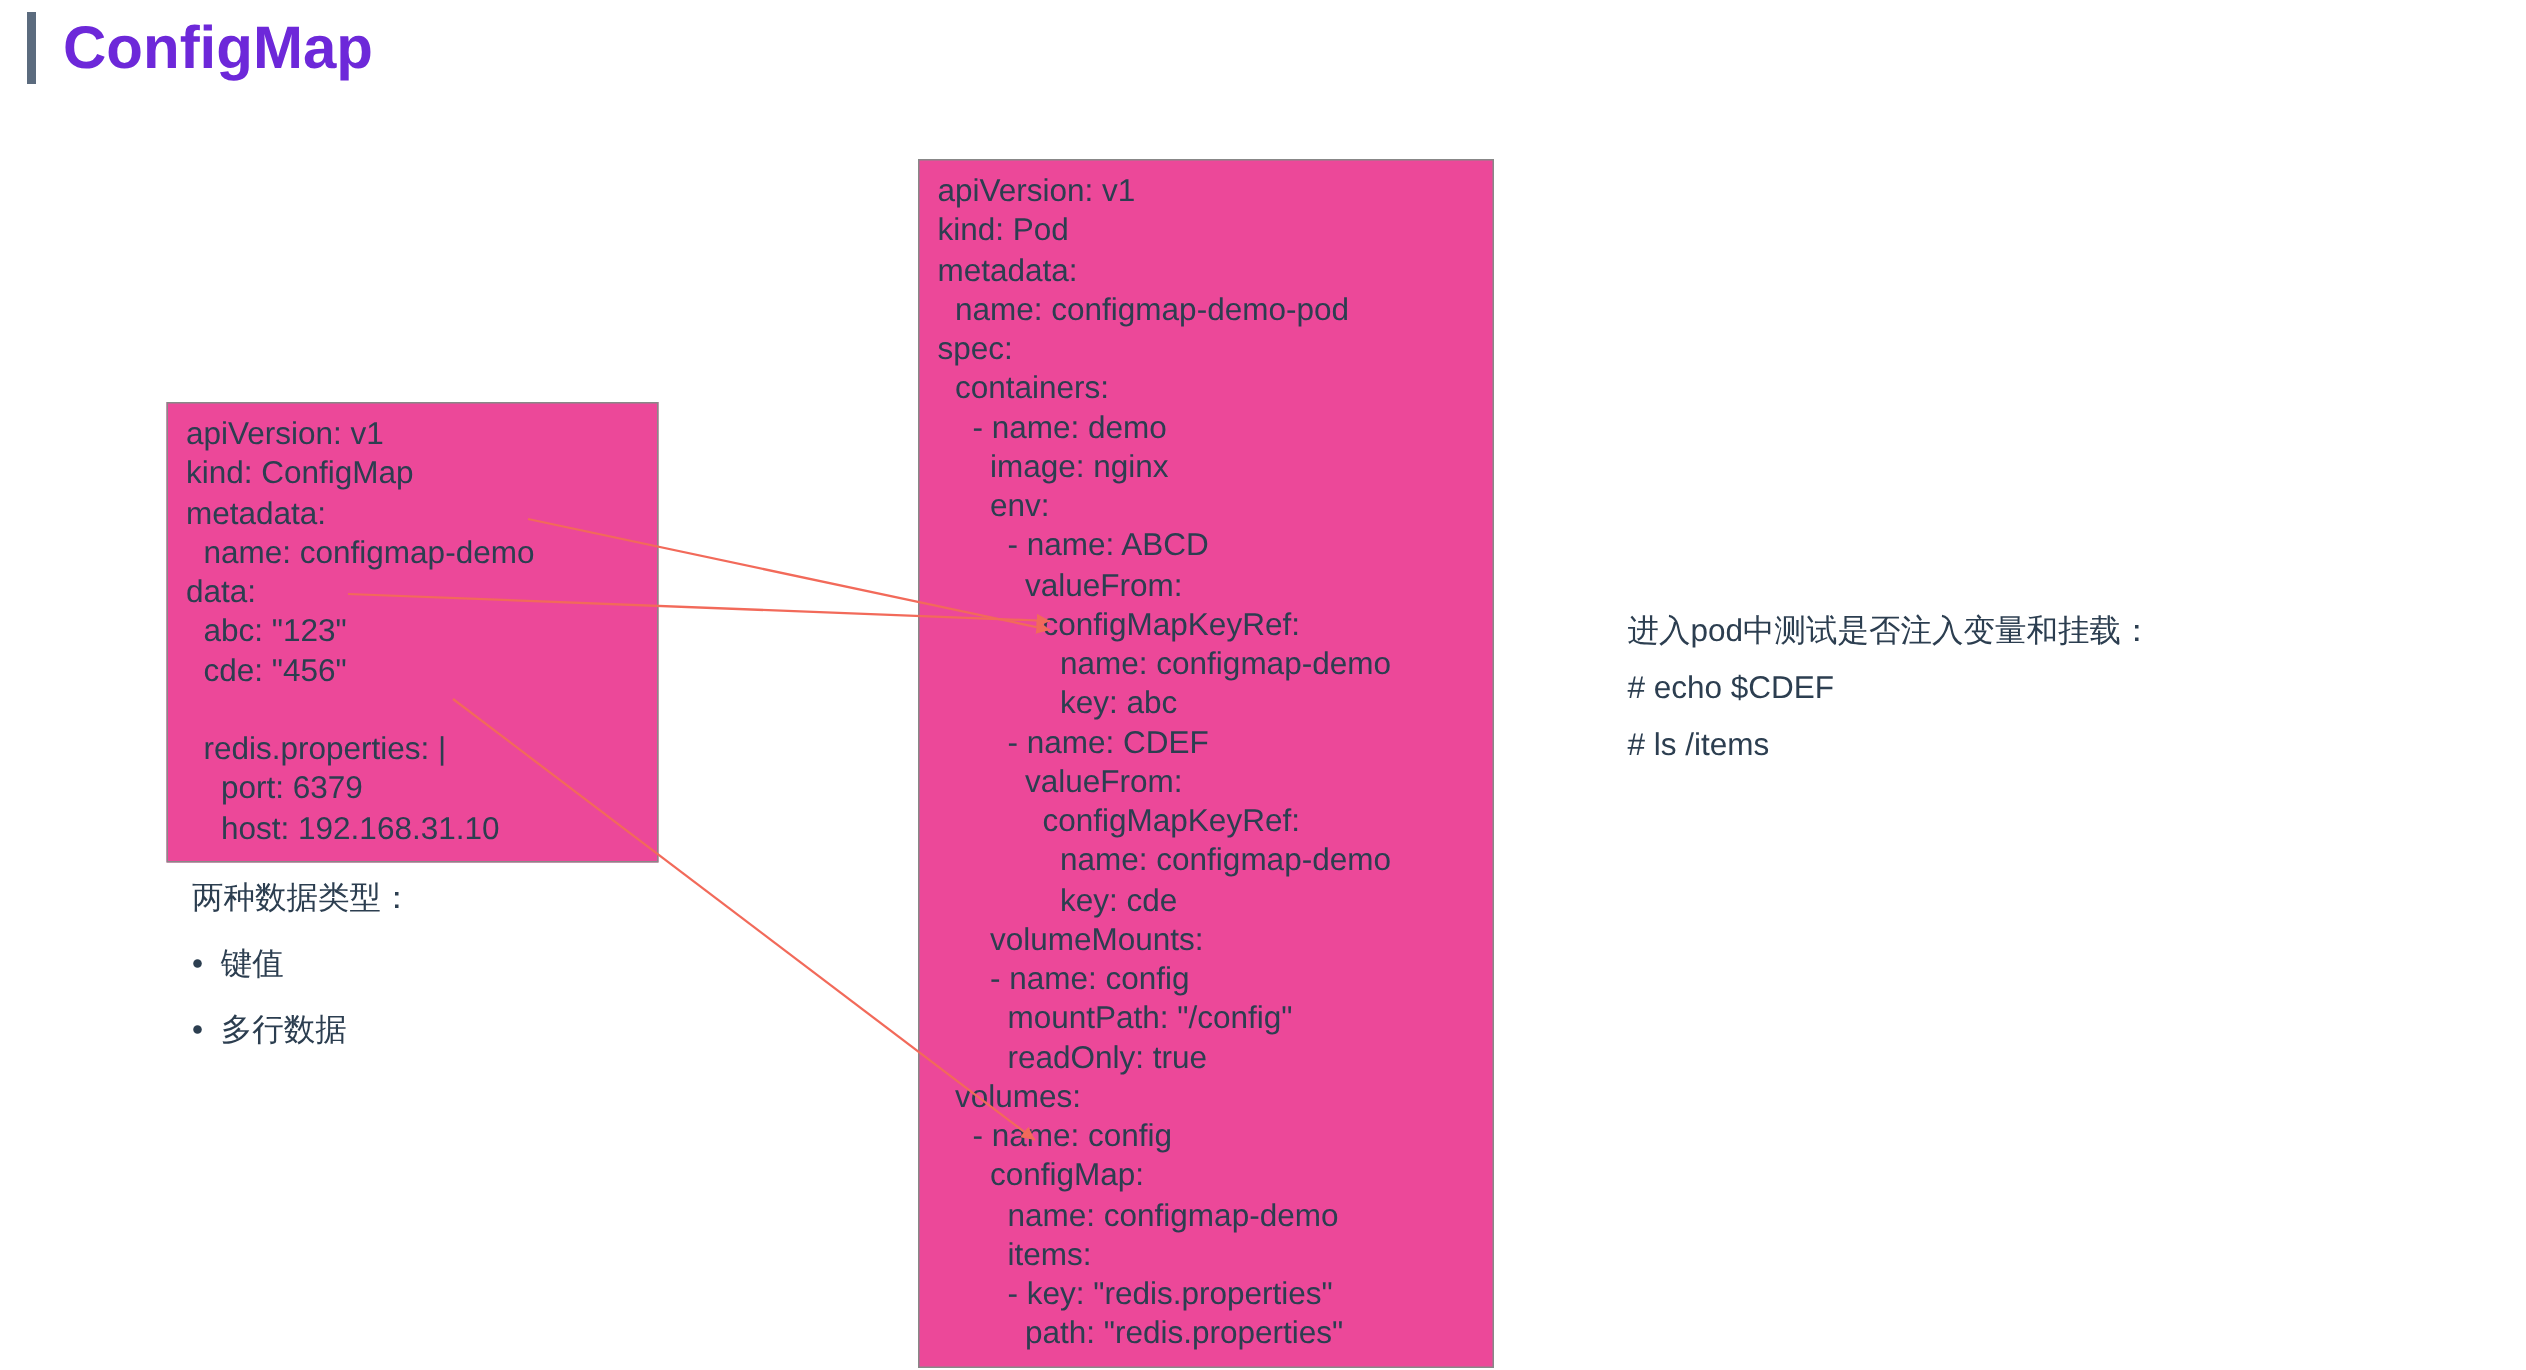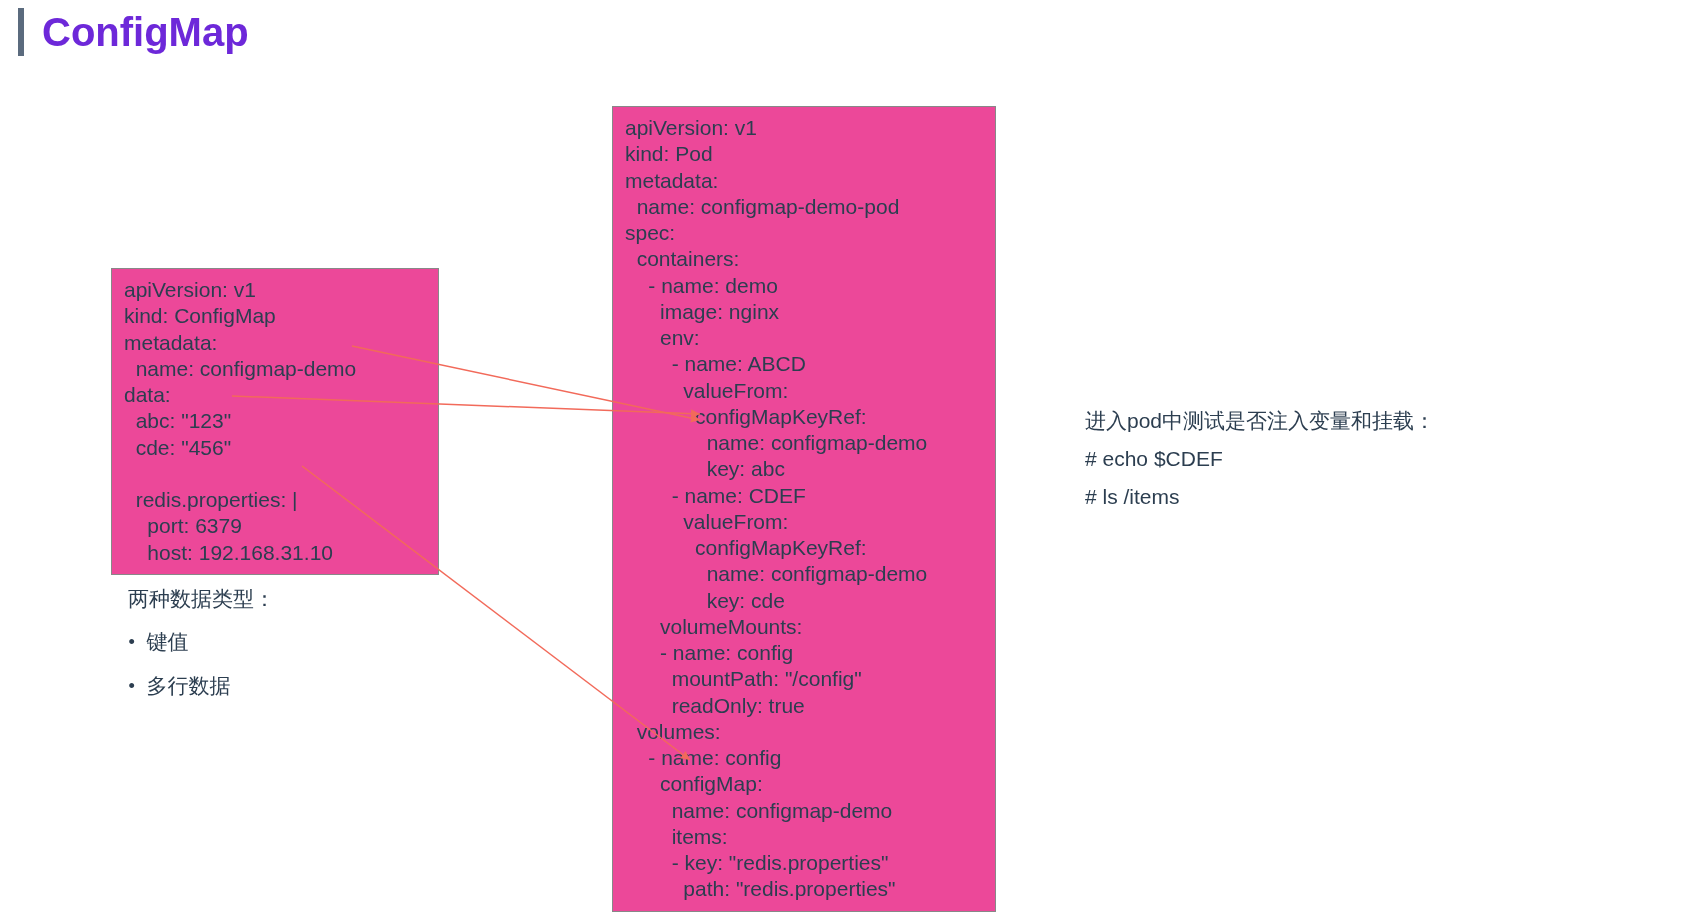--- a/index.html
+++ b/index.html
@@ -42,21 +42,21 @@
     .left-box { top: 268px; left: 111px; width: 328px; }
     .right-box { top: 106px; left: 612px; width: 384px; }
     .notes {
       position: absolute;
       font-size: 21px;
       color: #2c3e50;
       line-height: 1.8;
     }
     .notes-left { top: 580px; left: 128px; }
     .notes-right { top: 402px; left: 1061px; margin-left: 24px; }
-    .bullet-item { margin-top: 6px; font-family: Liberation Serif, serif; }
+    .bullet-item { margin-top: 6px; }
     .bullet-item::before {
       content: "• ";
       margin-right: 6px;
     }
     svg.arrows {
       position: absolute;
       top: 0;
       left: 0;
       width: 1684px;
       height: 913px;

